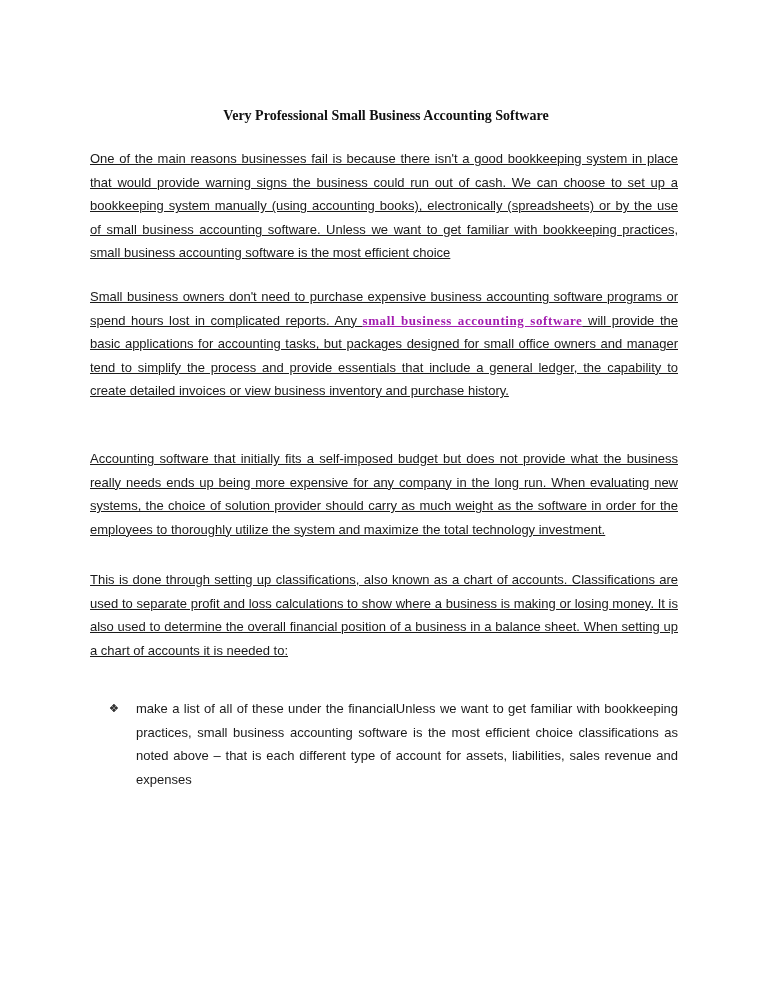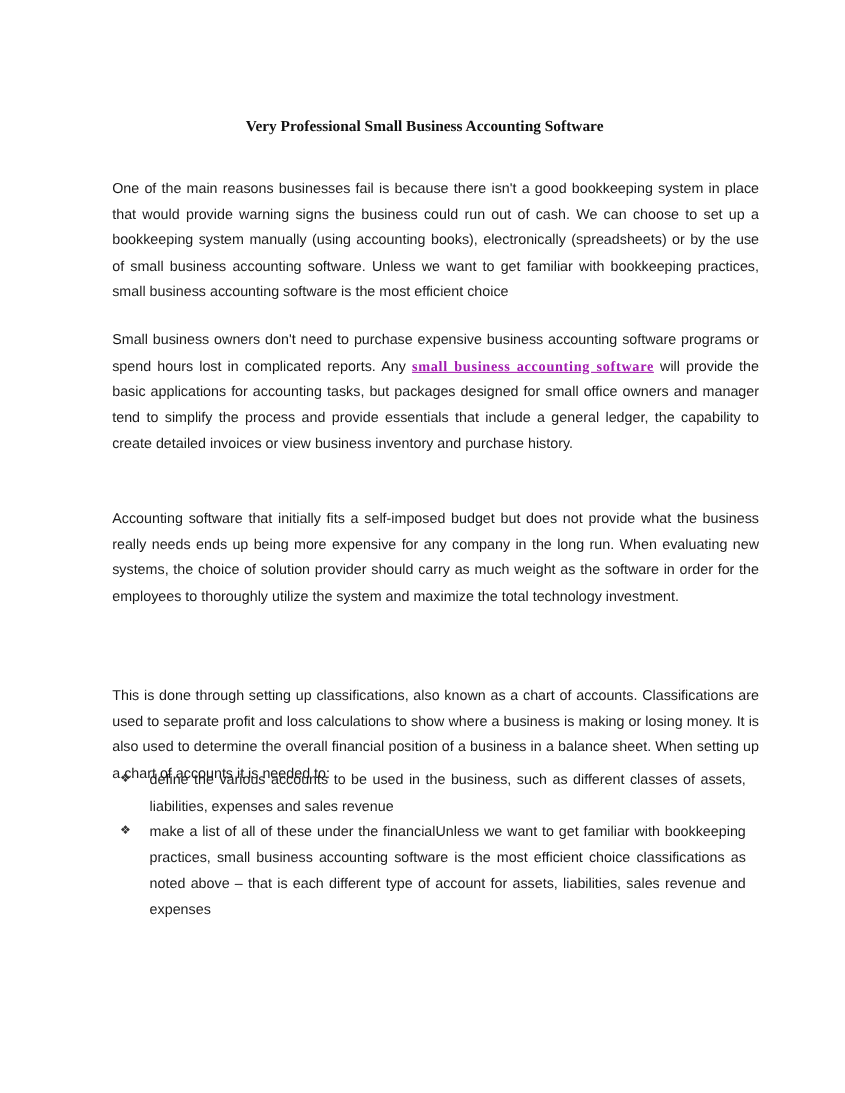--- a/index.html
+++ b/index.html
@@ -8,21 +8,21 @@
     position: absolute; left: 0; top: 0; width: 768px; height: 994px; background: #ffffff;
   }
   .title {
     position: absolute; left: 0; top: 108px; width: 768px; text-align: center;
     font-family: "Liberation Serif", serif; font-weight: bold; font-size: 14px; color: #111;
     padding-left: 2px;
   }
   .para {
     position: absolute; left: 90px; width: 588px;
     font-family: "Liberation Sans", sans-serif; font-size: 13px; line-height: 23.6px;
-    color: #1a1a1a; text-align: justify; margin: 12px;
+    color: #1a1a1a; text-align: justify; margin: 0; text-decoration: underline;
   }
   .link {
     color: #a21caf; font-family: "Liberation Serif", serif; font-weight: bold;
     text-decoration: underline; letter-spacing: 0.6px; cursor: pointer;
   }
   ul.bullets {
     position: absolute; left: 90px; top: 697px; width: 588px; margin: 0; padding: 0; list-style: none;
     font-family: "Liberation Sans", sans-serif; font-size: 13px; line-height: 23.6px; color: #1a1a1a;
   }
   ul.bullets li { position: relative; padding-left: 46px; text-align: justify; }
@@ -37,25 +37,24 @@
   <div class="title">Very Professional Small Business Accounting Software</div>
 
   <p class="para" style="top:147px;">One of the main reasons businesses fail is because there isn't a good bookkeeping system in place that would provide warning signs the business could run out of cash. We can choose to set up a bookkeeping system manually (using accounting books), electronically (spreadsheets) or by the use of small business accounting software. Unless we want to get familiar with bookkeeping practices, small business accounting software is the most efficient choice</p>
 
   <p class="para" style="top:285px;">
     <span>Small business owners don't need to purchase expensive business accounting software programs or spend hours lost in complicated reports. Any </span><a class="link">small business accounting software</a><span> will provide the basic applications for accounting tasks, but packages designed for small office owners and manager tend to simplify the process and provide essentials that include a general ledger, the capability to create detailed invoices or view business inventory and purchase history.</span>
   </p>
 
   <p class="para" style="top:447px;">Accounting software that initially fits a self-imposed budget but does not provide what the business really needs ends up being more expensive for any company in the long run. When evaluating new systems, the choice of solution provider should carry as much weight as the software in order for the employees to thoroughly utilize the system and maximize the total technology investment.</p>
 
-  <p class="para" style="top:608px;">This is done through setting up classifications, also known as a chart of accounts. Classifications are used to separate profit and loss calculations to show where a business is making or losing money. It is also used to determine the overall financial position of a business in a balance sheet. When setting up a chart of accounts it is needed to:</p>
+  <p class="para" style="top:568px;">This is done through setting up classifications, also known as a chart of accounts. Classifications are used to separate profit and loss calculations to show where a business is making or losing money. It is also used to determine the overall financial position of a business in a balance sheet. When setting up a chart of accounts it is needed to:</p>
 
   <ul class="bullets">
     <li>
       <span class="bullet-icon">❖</span>
-      <span>define the various accounts to be used in the business, such as different classes of assets, liabilities, expenses and sales revenue</span>
     </li>
     <li>
       <span class="bullet-icon">❖</span>
       <span>make a list of all of these under the financialUnless we want to get familiar with bookkeeping practices, small business accounting software is the most efficient choice classifications as noted above – that is each different type of account for assets, liabilities, sales revenue and expenses</span>
     </li>
   </ul>
 </div>
 
 </body></html>

